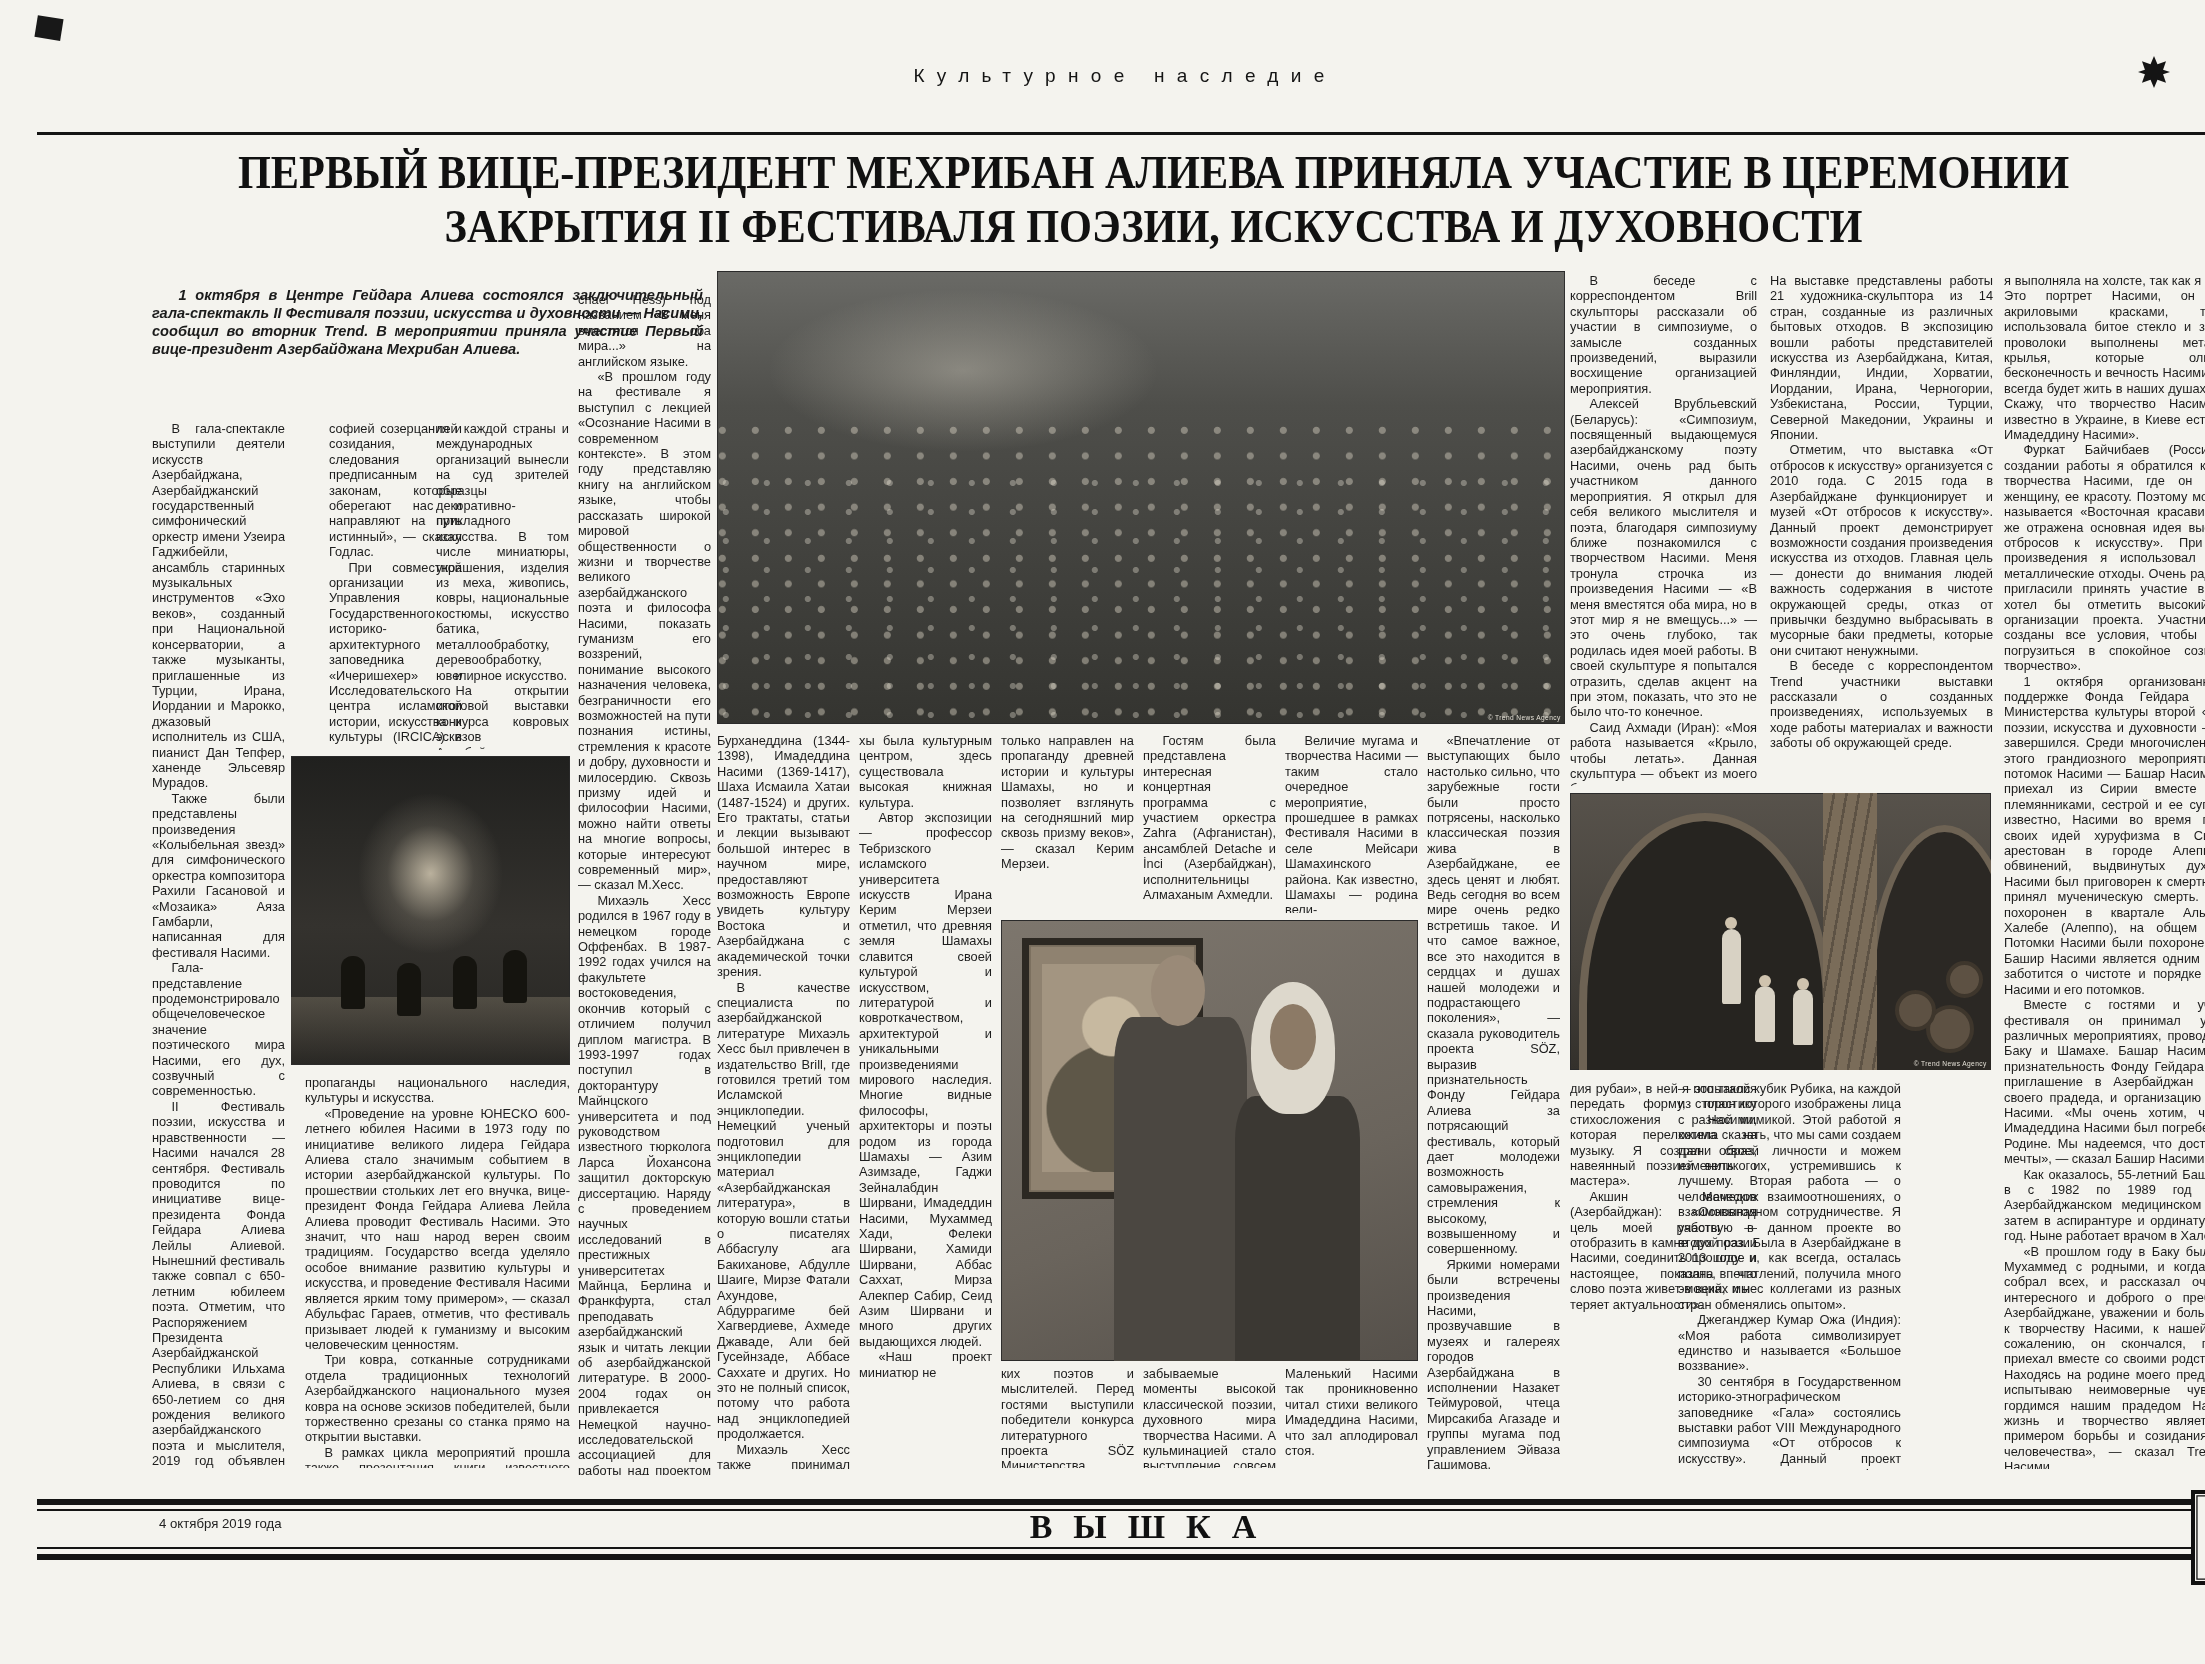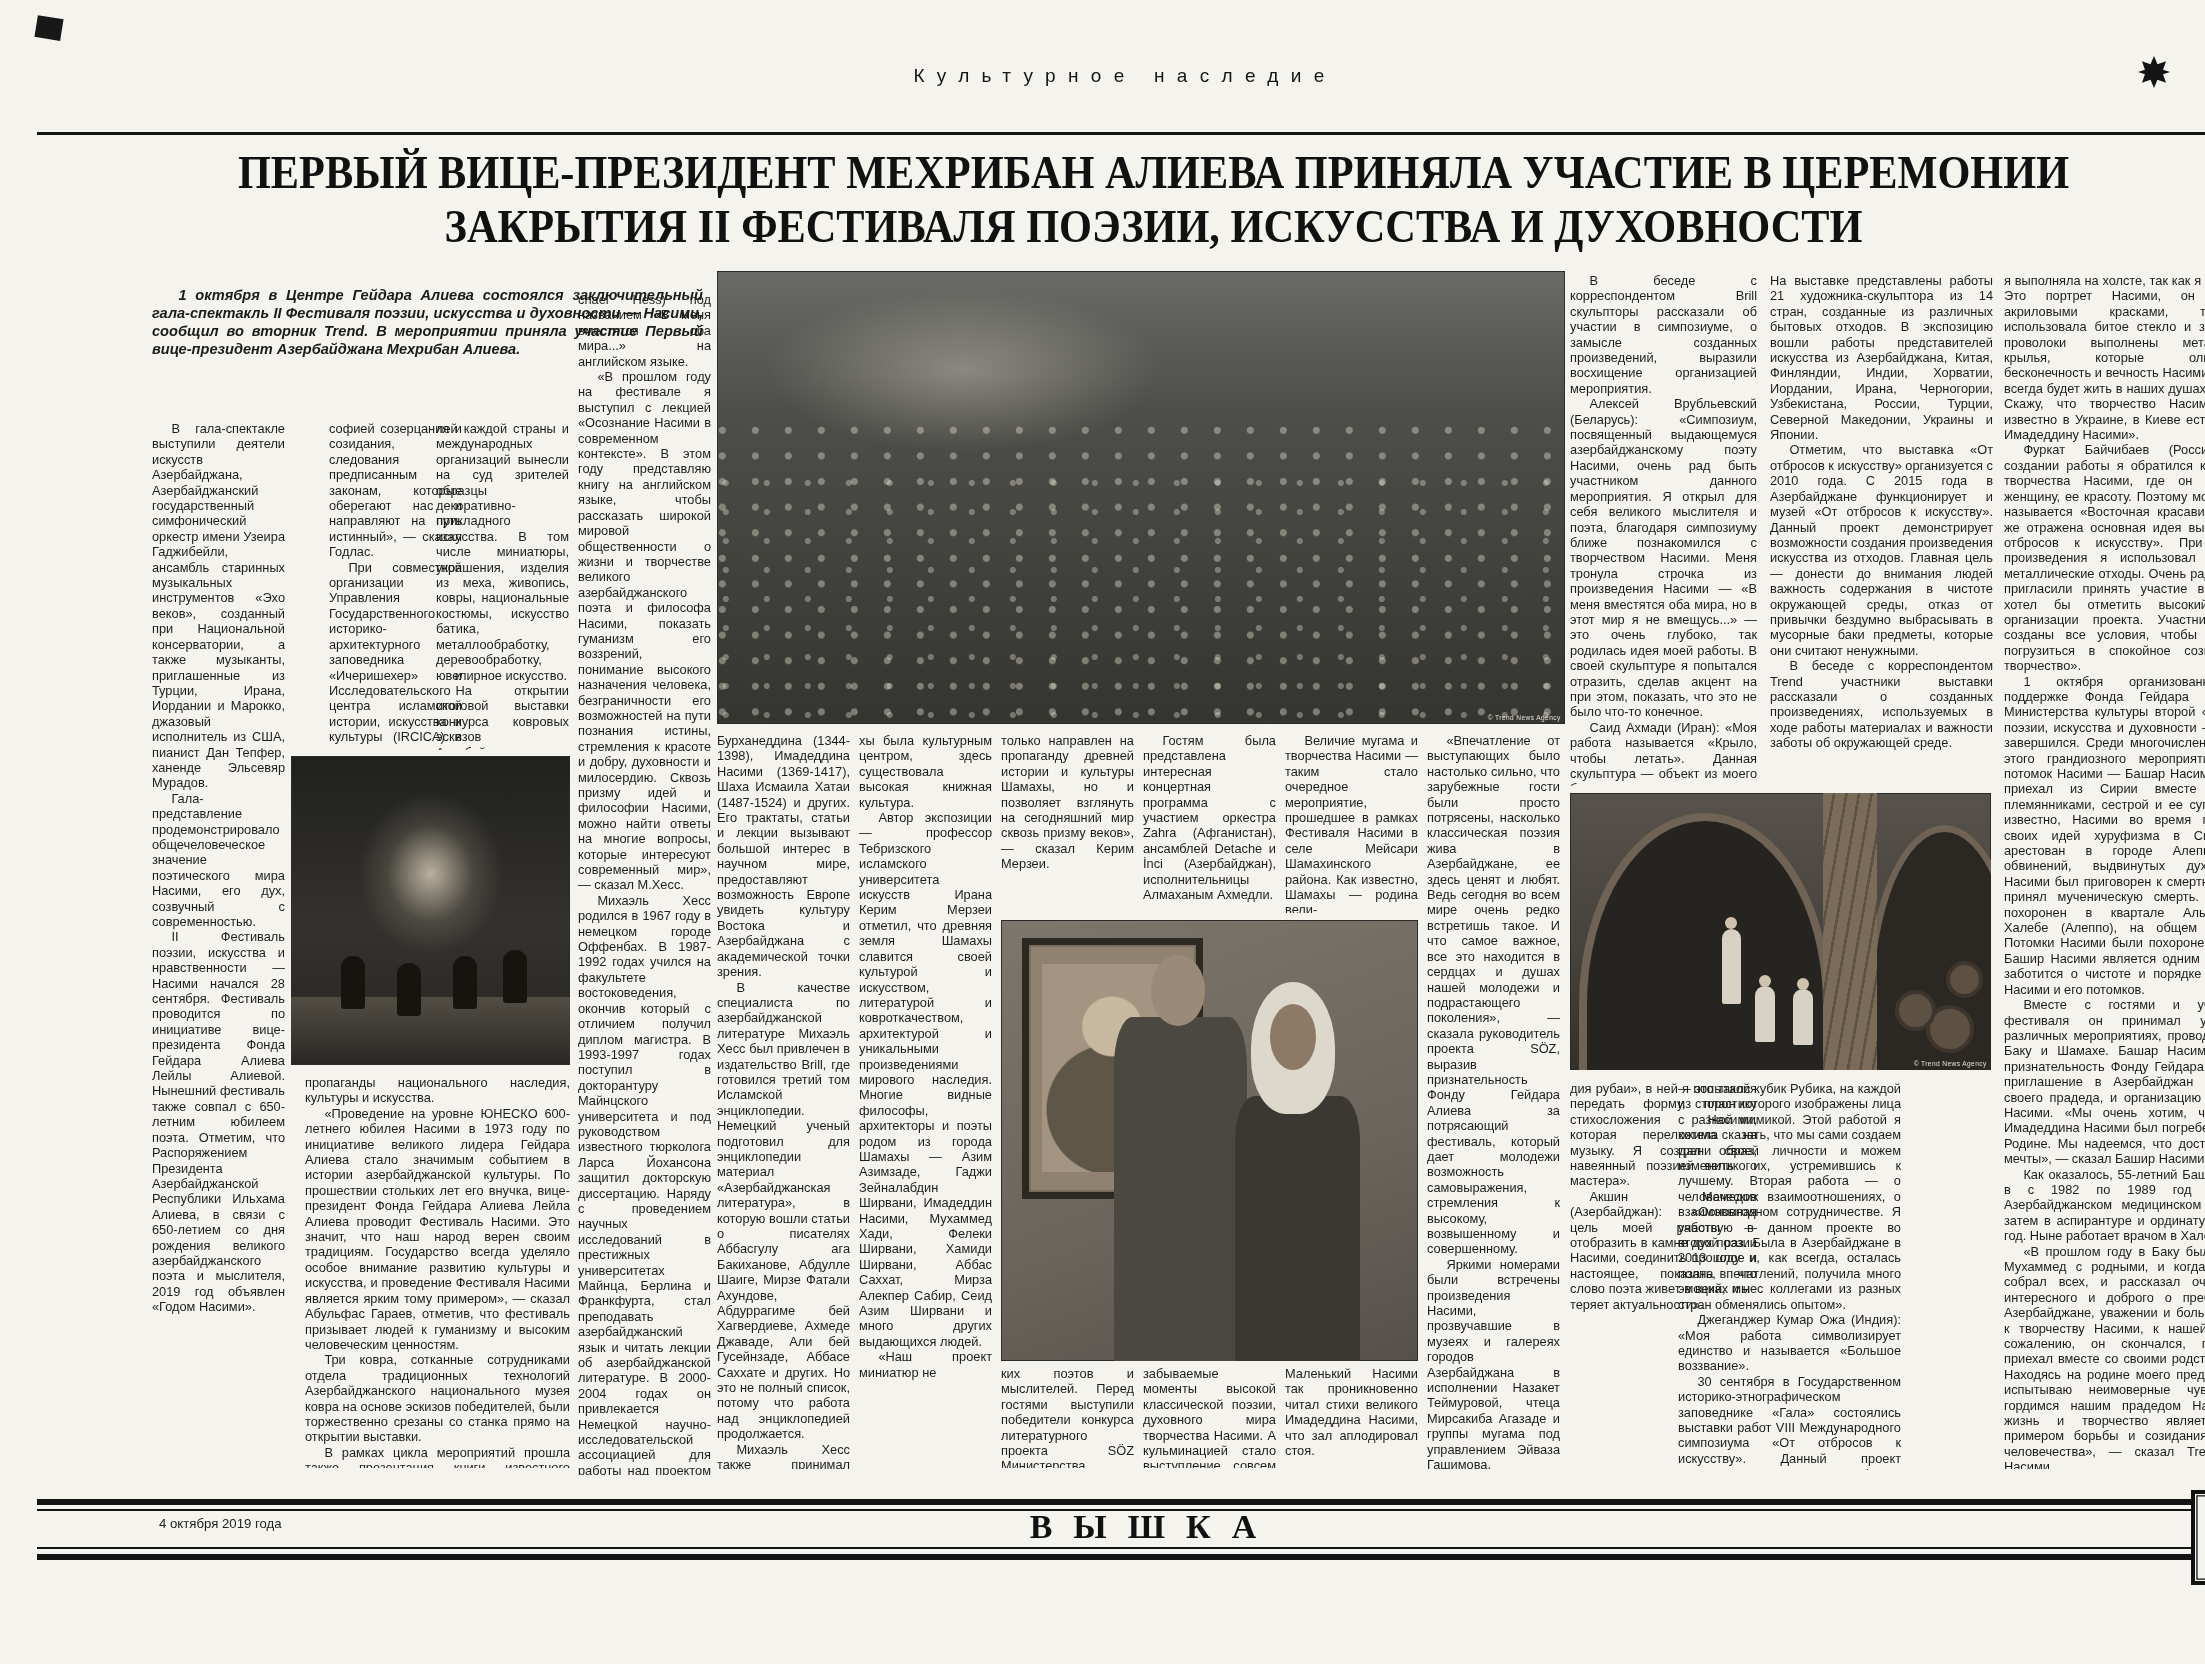--- a/index.html
+++ b/index.html
@@ -150,20 +150,21 @@
   <div class="kid" style="left:53%;bottom:9%;"></div>
   <div class="kid" style="left:36%;bottom:24%;height:75px;"></div>
   <div class="barrel" style="right:4%;bottom:6%;width:40px;height:40px;"></div>
   <div class="barrel" style="right:13%;bottom:14%;width:33px;height:33px;"></div>
   <div class="barrel" style="right:2%;bottom:26%;width:29px;height:29px;"></div>
   <span class="credit">© Trend News Agency</span>
 </div>
 
 <div class="col" id="c1">
     <p>В гала-спектакле выступили деятели искусств Азербайджана, Азербайджанский государственный симфонический оркестр имени Узеира Гаджибейли, ансамбль старинных музыкальных инструментов «Эхо веков», созданный при Национальной консерватории, а также музыканты, приглашенные из Турции, Ирана, Иордании и Марокко, джазовый исполнитель из США, пианист Дан Тепфер, ханенде Эльсевяр Мурадов.</p>
+    <p>Также были представлены произведения «Колыбельная звезд» для симфонического оркестра композитора Рахили Гасановой и «Мозаика» Аяза Гамбарли, написанная для фестиваля Насими.</p>
     <p>Гала-представление продемонстрировало общечеловеческое значение поэтического мира Насими, его дух, созвучный с современностью.</p>
     <p>II Фестиваль поэзии, искусства и нравственности — Насими начался 28 сентября. Фестиваль проводится по инициативе вице-президента Фонда Гейдара Алиева Лейлы Алиевой. Нынешний фестиваль также совпал с 650-летним юбилеем поэта. Отметим, что Распоряжением Президента Азербайджанской Республики Ильхама Алиева, в связи с 650-летием со дня рождения великого азербайджанского поэта и мыслителя, 2019 год объявлен «Годом Насими».</p>
   </div>
 <div class="col cont" id="c2">
     <p>софией созерцания и созидания, следования предписанным законам, которые оберегают нас и направляют на путь истинный», — сказал Годлас.</p>
     <p>При совместной организации Управления Государственного историко-архитектурного заповедника «Ичеришехер» и Исследовательского центра исламской истории, искусства и культуры (IRCICA) в этот день состоялось открытие первого Бакинского международного фестиваля традиционных ремесел «Народные ремесла».</p>
   </div>
 <div class="col cont" id="c3">
     <p>лей каждой страны и международных организаций вынесли на суд зрителей образцы декоративно-прикладного искусства. В том числе миниатюры, украшения, изделия из меха, живопись, ковры, национальные костюмы, искусство батика, металлообработку, деревообработку, ювелирное искусство.</p>
     <p>На открытии итоговой выставки конкурса ковровых эскизов Азербайджанского национального музея ковра, посвященной творчеству Насими, министр культуры Абульфас Гараев отметил значимость проведения фестиваля в деле</p>

